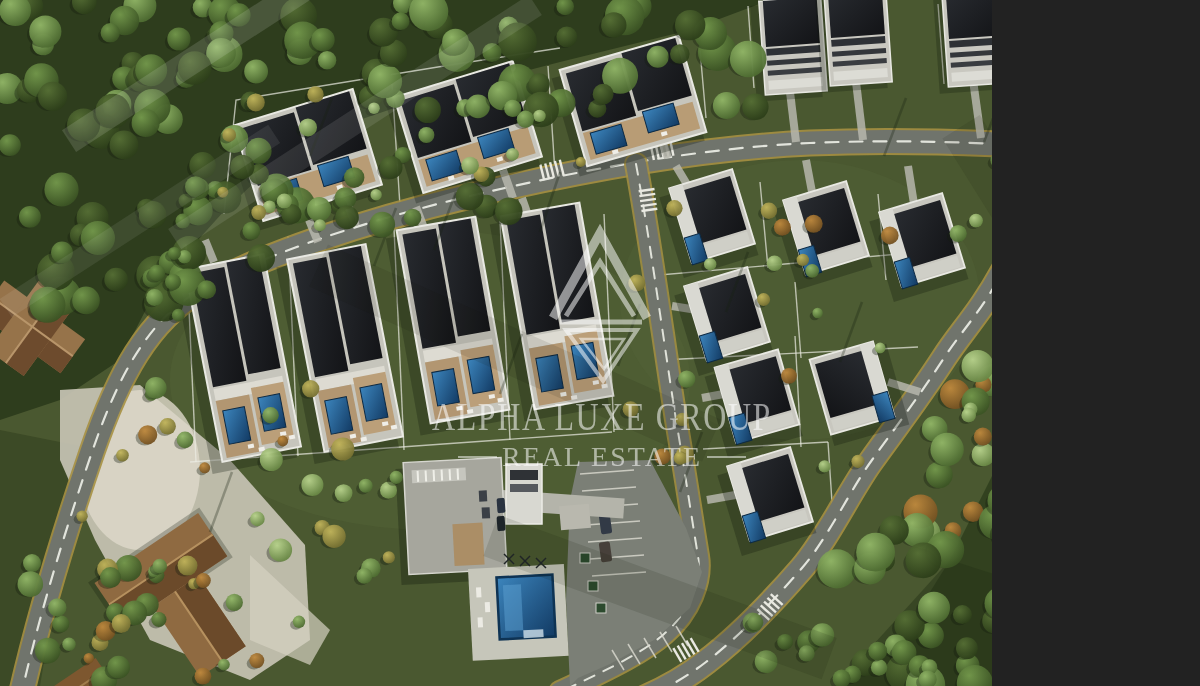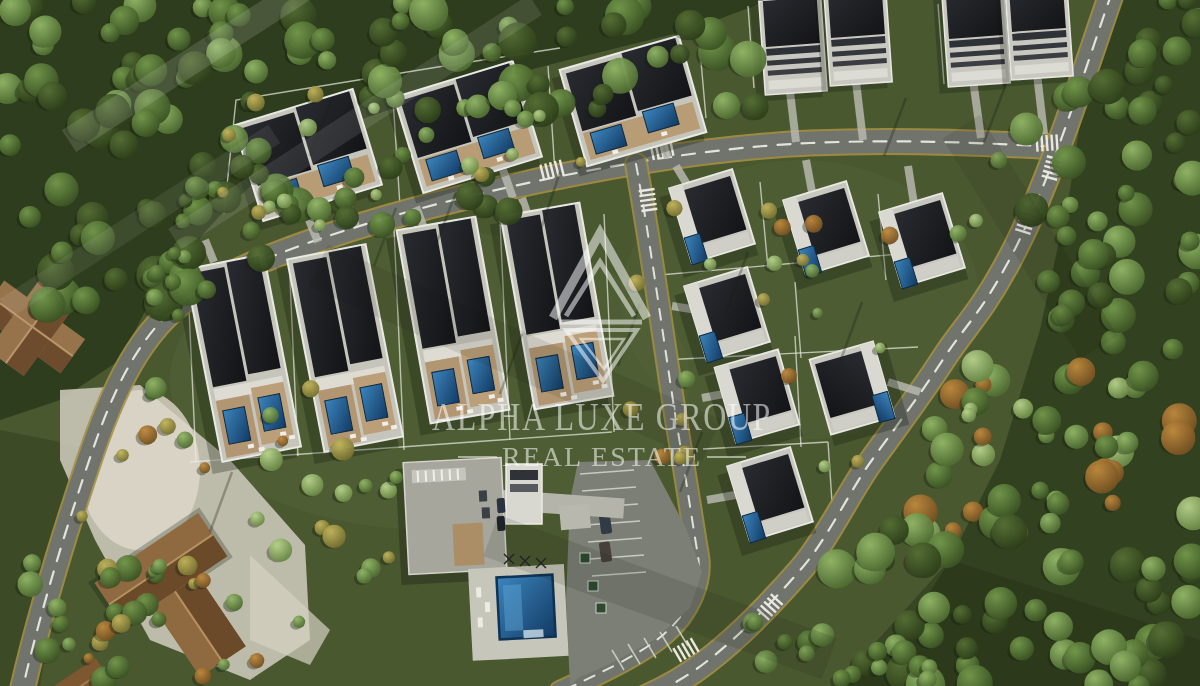--- a/index.html
+++ b/index.html
@@ -1,16 +1,16 @@
 <!DOCTYPE html>
 <html><head>
 <meta charset="utf-8">
 <style>
   html,body{margin:0;padding:0;background:#222;}
-  #stage{width:1200px;height:686px;position:relative;overflow:hidden;font-family:"Liberation Serif", serif;}
+  #stage{width:992px;height:686px;position:relative;overflow:hidden;font-family:"Liberation Serif", serif;}
   svg{display:block;}
   .wm-text{fill:#ffffff;fill-opacity:.55;letter-spacing:2px;}
 </style>
 </head>
 <body>
 
 <div id="stage">
 <svg width="1200" height="686" viewBox="0 0 1200 686">
   <defs>
     <linearGradient id="roofG" x1="0" y1="0" x2="1" y2="1">

